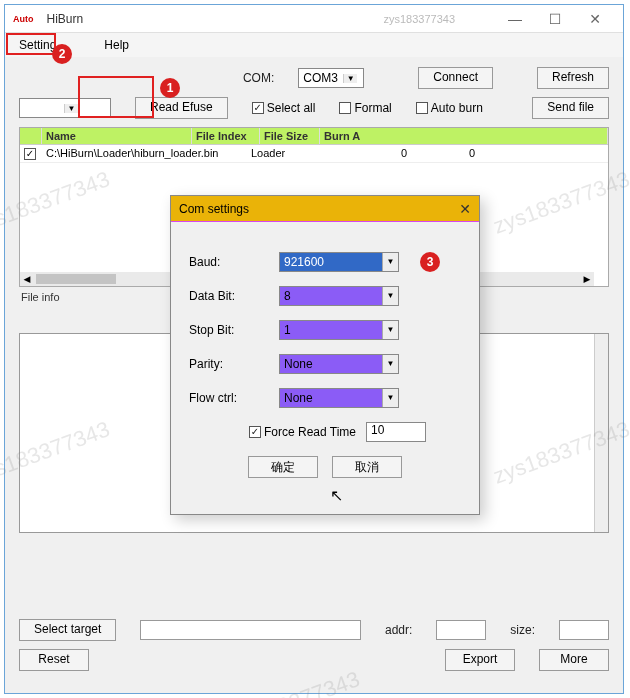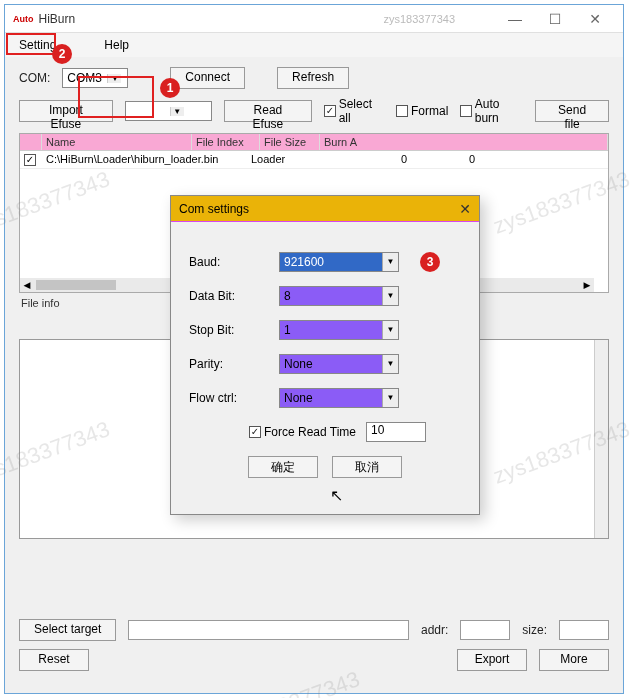--- a/index.html
+++ b/index.html
@@ -1,38 +1,38 @@
 <!DOCTYPE html>
 <html><head>
 <meta charset="utf-8">
 <style>
 * { box-sizing: border-box; margin: 0; padding: 0; font-family: "Segoe UI", Tahoma, sans-serif; font-size: 12px; }
 body { background: #fff; width: 630px; height: 698px; position: relative; overflow: hidden; }
 .window { position: absolute; left: 4px; top: 4px; width: 620px; height: 690px; border: 1px solid #6ba5d8; background: #f0f0f0; }
 .titlebar { height: 28px; background: #fff; display: flex; align-items: center; padding: 0 8px; border-bottom: 1px solid #e0e0e0; }
-.titlebar .logo { color: #c00; font-weight: bold; font-size: 9px; margin-right: 5px; }
+.titlebar .logo { color: #c00; font-weight: bold; font-size: 9px; margin-right: 13px; }
 .titlebar .title { flex: 1; color: #333; }
 .titlebar .wm { color: #bbb; font-size: 11px; margin-right: 40px; }
 .titlebar .ctrl { width: 40px; height: 28px; text-align: center; line-height: 28px; color: #666; font-size: 14px; }
 .menubar { height: 24px; background: #f5f5f5; padding: 0 6px; display: flex; align-items: center; gap: 4px; }
 .menuitem { padding: 2px 8px; }
 .red-box { position: absolute; border: 2px solid #e02020; pointer-events: none; }
 .badge { position: absolute; width: 20px; height: 20px; border-radius: 50%; background: #d92020; color: #fff; font-weight: bold; text-align: center; line-height: 20px; font-size: 12px; pointer-events: none; z-index: 20; }
 .content { padding: 10px 14px; position: relative; }
-.row { display: flex; align-items: center; gap: 12px; margin-bottom: 8px; }
+.row { display: flex; align-items: center; gap: 24px; margin-bottom: 8px; justify-content: flex-end; }
 label.lbl { color: #222; }
 .combo { display: inline-flex; align-items: center; border: 1px solid #888; background: #fff; height: 20px; padding: 0 2px 0 4px; }
 .combo .val { min-width: 40px; }
 .combo .arrow { width: 14px; text-align: center; border-left: 1px solid #ccc; background: #eee; font-size: 8px; }
 .btn { border: 1px solid #999; background: #f4f4f4; padding: 2px 14px; height: 22px; min-width: 70px; text-align: center; }
 .filepath { flex: 1; border: 1px solid #999; background: #fff; height: 20px; }
 .cb { display: inline-flex; align-items: center; gap: 3px; }
 .cb .box { width: 12px; height: 12px; border: 1px solid #555; background: #fff; text-align: center; line-height: 10px; font-size: 10px; color: #222; }
 .table-wrap { border: 1px solid #aaa; background: #fff; height: 160px; position: relative; overflow: hidden; }
-.thead { display: flex; background: #f9a8d4; border-bottom: 1px solid #ccc; }
+.thead { display: flex; background: #bef264; border-bottom: 1px solid #ccc; font-weight: bold; }
 .th { border-right: 1px solid #ddd; padding: 2px 4px; font-size: 11px; color: #333; }
 .tr { display: flex; border-bottom: 1px solid #eee; }
 .td { padding: 2px 4px; font-size: 11px; }
 .hscroll { position: absolute; bottom: 0; left: 0; right: 14px; height: 14px; background: #eaeaea; display: flex; align-items: center; }
 .hscroll .thumb { width: 80px; height: 10px; background: #c4c4c4; margin-left: 2px; }
 .hscroll .arrow { margin-left: auto; width: 14px; text-align: center; font-size: 9px; }
 .file-info { font-size: 11px; margin: 4px 2px; color: #333; }
 .textarea { border: 1px solid #999; background: #fff; height: 200px; margin-top: 30px; position: relative; }
 .textarea .vscroll { position: absolute; right: 0; top: 0; bottom: 0; width: 14px; background: #eee; border-left: 1px solid #ccc; }
 .bottom { position: absolute; left: 14px; right: 14px; bottom: 14px; }
@@ -76,21 +76,20 @@
       <div class="combo" style="width:66px">
         <span class="val">COM3</span>
         <span class="arrow">▼</span>
       </div>
       <span class="btn" style="margin-left:30px">Connect</span>
       <span class="btn" style="margin-left:20px">Refresh</span>
     </div>
 
 
     <div class="row">
-      <span class="btn" style="min-width:78px">Import Efuse</span>
       <div class="combo" style="width:92px">
         <span class="val"></span>
         <span class="arrow">▼</span>
       </div>
       <span class="btn" style="min-width:70px">Read Efuse</span>
       <span class="cb">
           <span class="box">✓</span>
           <span>Select all</span>
         </span>
       <span class="cb">

